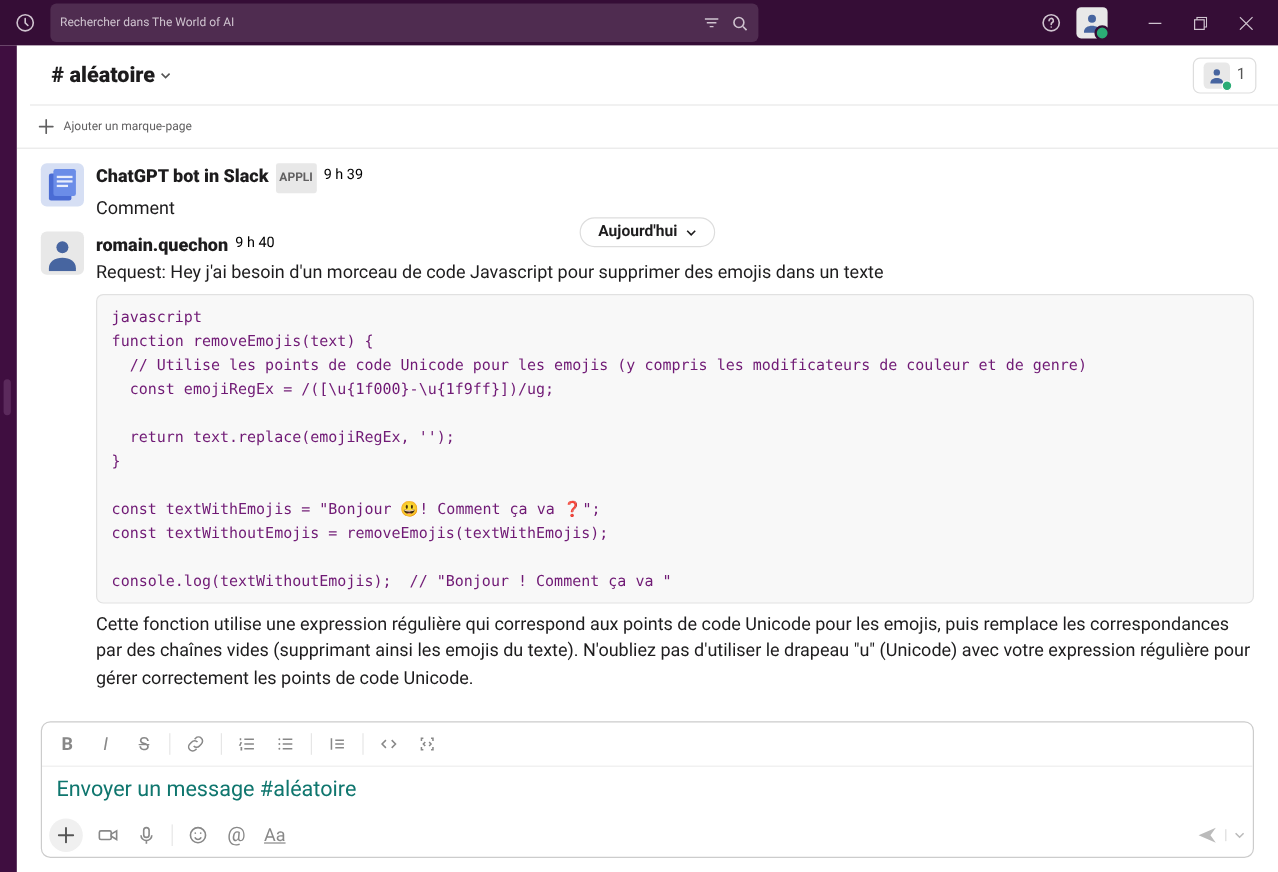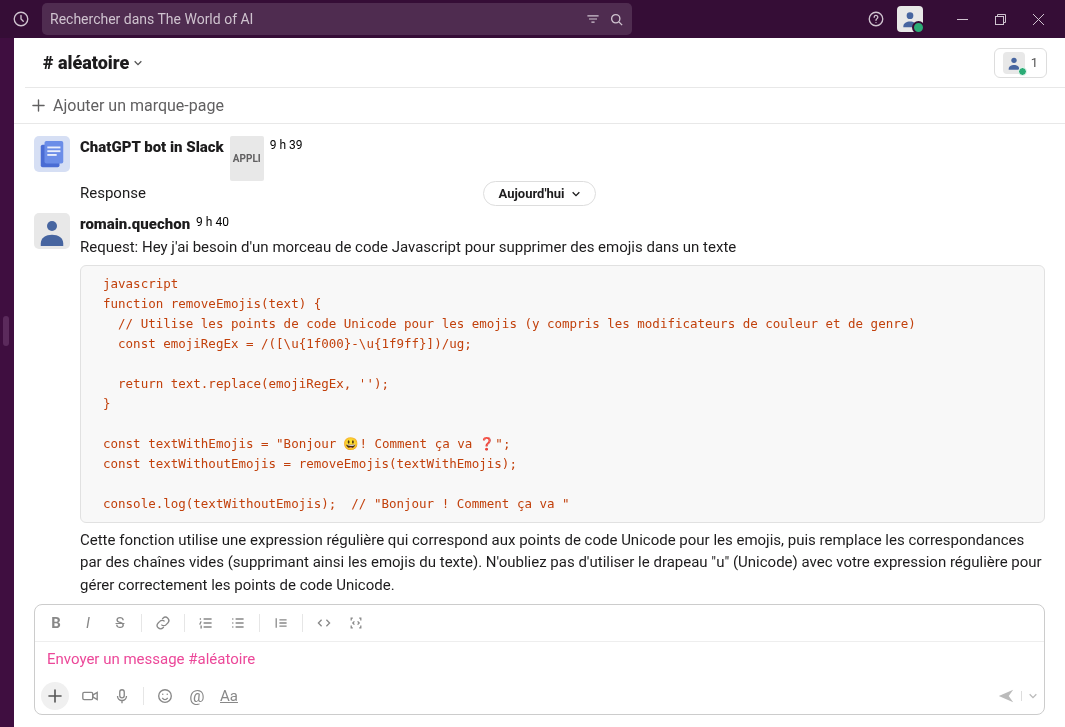--- a/index.html
+++ b/index.html
@@ -29,21 +29,21 @@
     }
     .titlebar .search {
       flex: 0 0 590px;
       height: 32px;
       background: rgba(255,255,255,0.13);
       border-radius: 5px;
       display: flex;
       align-items: center;
       padding: 14px 8px;
       color: #cfc3cf;
-      font-size: 14px;
+      font-size: 10px;
       gap: 8px;
     }
     .titlebar .search-text { flex: 1; }
     .titlebar .spacer { flex: 1; }
     .titlebar .avatar-top {
       width: 26px; height: 26px;
       background: #e8e8e8;
       border-radius: 4px;
       position: relative;
       display:flex;align-items:center;justify-content:center;
@@ -97,21 +97,21 @@
       width:22px;height:22px;background:#e8e8e8;border-radius:4px;position:relative;
       display:flex;align-items:center;justify-content:center;
     }
     .member-count .mini-av::after{
       content:'';position:absolute;right:-2px;bottom:-2px;width:7px;height:7px;
       background:#2bac76;border-radius:50%;border:1.5px solid #fff;
     }
     .bookmarks {
       height: 36px; display:flex; align-items:center;
       padding:0 18px; gap:8px;
-      color:#616061; font-size:16px;
+      color:#616061; font-size:10px;
       border-bottom:1px solid #e8e8e8;
     }
     .messages {
       flex:1; overflow-y:auto; padding: 8px 0 12px 0; position:relative;
     }
     .date-divider {
       position:absolute; left:0; right:0; top:12px;
       display:flex; align-items:center; justify-content:center;margin-top:45px;
     }
     .date-pill {
@@ -128,48 +128,48 @@
       background:#e8e8e8; flex-shrink:0;
       display:flex;align-items:center;justify-content:center;
       overflow:hidden;
     }
     .msg .av.bot{ background:#d6dff4; }
     .msg .content { flex:1; font-size:15px; line-height:1.5; color:#1d1c1d; min-width:0;}
     .msg .header-line { display:flex; align-items:flex-start; gap:6px; }
     .msg .author { font-weight:900; }
     .app-badge {
       background:#e8e8e8; color:#616061; font-size:10px;
-      padding:15px 3px; border-radius:2px; font-weight:700;
+      padding:5px 3px; border-radius:2px; font-weight:700;
     }
     .time { font-size:12px; color:#000000; }
     .body-text { color:#1d1c1d; margin-top:1px;}
     .code-block {
       background:#f8f8f8; border:1px solid #e1e1e1;
-      border-radius:6px; padding:8px 22px; margin: 6px 0;
+      border-radius:6px; padding:8px 12px; margin: 6px 0;
       font-family: ui-monospace, "SF Mono", Monaco, Menlo, Consolas, monospace;
       font-size: 12.5px; line-height:1.6; white-space:pre;
-      color:#c2410c; overflow-x:auto;
+      color:#701a75; overflow-x:auto;
     }
     .composer {
       margin: 0 20px 12px 20px;
       border:1px solid #ccc; border-radius:8px;
       display:flex; flex-direction:column;
     }
     .composer .fmt-row, .composer .act-row {
       display:flex; align-items:center; gap:2px; padding:4px 6px;
     }
     .composer .fmt-row { border-bottom:1px solid #eee; color:#aaa;}
     .composer .act-row { color:#666;}
     .fmt-btn, .act-btn {
       width:30px; height:28px; display:flex;align-items:center;justify-content:center;
       border-radius:4px; cursor:pointer; color:#888;
     }
     .fmt-sep { width:1px; height:18px; background:#e6e6e6; margin:0 4px;}
     .composer .input {
-      padding: 8px 12px 10px 12px; color:#ec4899; font-size:15px;
+      padding: 8px 12px 10px 12px; color:#0f766e; font-size:18px;
       min-height: 34px;
     }
     .act-row .plus-btn {
       width:28px;height:28px;border-radius:50%;background:#f0f0f0;
       display:flex;align-items:center;justify-content:center;color:#555;margin-right:4px;
     }
     .act-row .spacer{flex:1;}
     .send-btn { color:#bbb; display:flex;align-items:center;}
     .send-btn .dd{border-left:1px solid #ddd;margin-left:6px;padding-left:6px;}
     svg { display:block; }
@@ -287,21 +287,21 @@
               <rect x="11" y="12" width="14" height="2" fill="#fff" opacity="0.85"></rect>
               <rect x="11" y="16" width="10" height="2" fill="#fff" opacity="0.85"></rect>
             </svg>
         </div>
         <div class="content">
           <div class="header-line">
             <span class="author">ChatGPT bot in Slack</span>
             <span class="app-badge">APPLI</span>
             <span class="time">9 h 39</span>
           </div>
-          <div class="body-text">Response</div>
+          <div class="body-text">Comment</div>
         </div>
       </div>
 
       <div class="msg">
         <div class="av">
           <svg width="30" height="30" viewBox="0 0 24 24" class="person-svg">
               <circle cx="12" cy="8" r="4"></circle>
               <path d="M3 22c0-4.5 4-7 9-7s9 2.5 9 7v2H3z"></path>
             </svg>
         </div>

